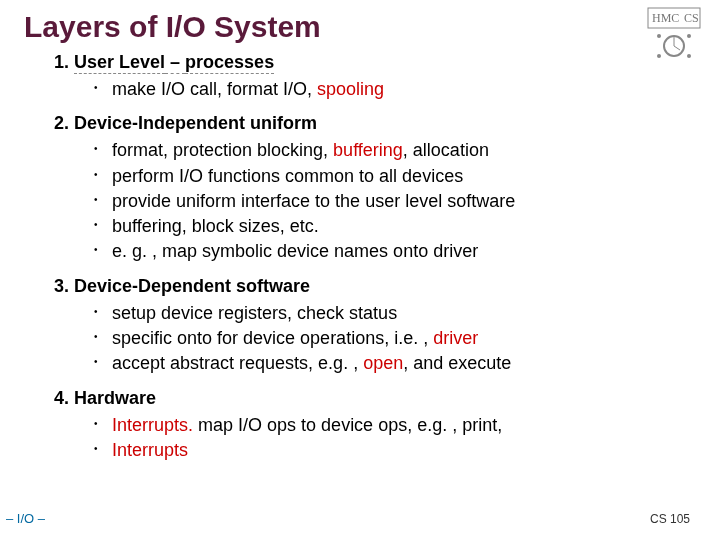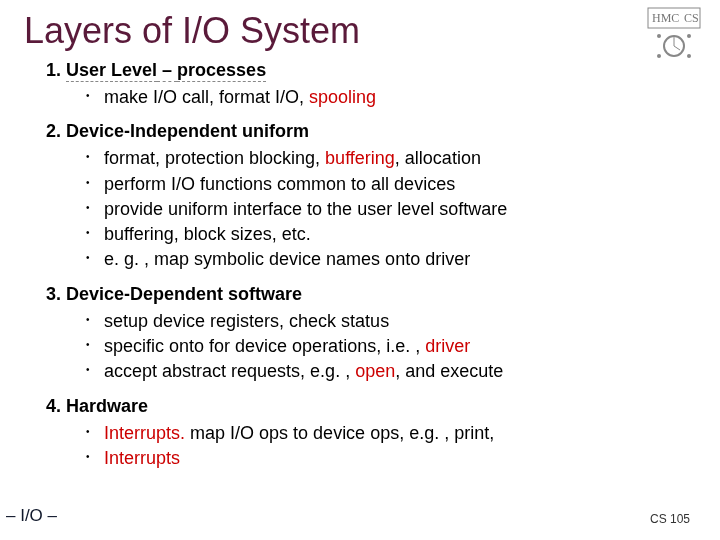--- a/index.html
+++ b/index.html
@@ -13,29 +13,29 @@
     overflow: hidden;
   }
   .slide {
     position: relative;
     width: 720px;
     height: 540px;
     box-sizing: border-box;
     padding: 8px 24px 8px 24px;
   }
   .title {
-    font-size: 36px;
-    font-weight: normal;
+    font-size: 30px;
+    font-weight: bold;
     color: #5a1a3a;
     margin: 2px 0 8px 0;
   }
   ol.main {
     list-style: decimal;
     padding-left: 42px;
-    margin: 0;
+    margin: 8px;
   }
   ol.main > li {
     font-size: 18px;
     font-weight: bold;
     margin-bottom: 12px;
   }
   ol.main > li > .heading {
     
   }
   .dashed {
@@ -61,22 +61,22 @@
     left: 0;
     top: 4px;
     font-size: 10px;
     color: #000;
   }
   .red { color: #cc0000; }
   .footer-left {
     position: absolute;
     left: 6px;
     bottom: 14px;
-    font-size: 17px;
-    color: #0f172a;
+    font-size: 13px;
+    color: #0369a1;
   }
   .footer-right {
     position: absolute;
     right: 30px;
     bottom: 14px;
     font-size: 12px;
     color: #333;
   }
   .logo {
     position: absolute;

